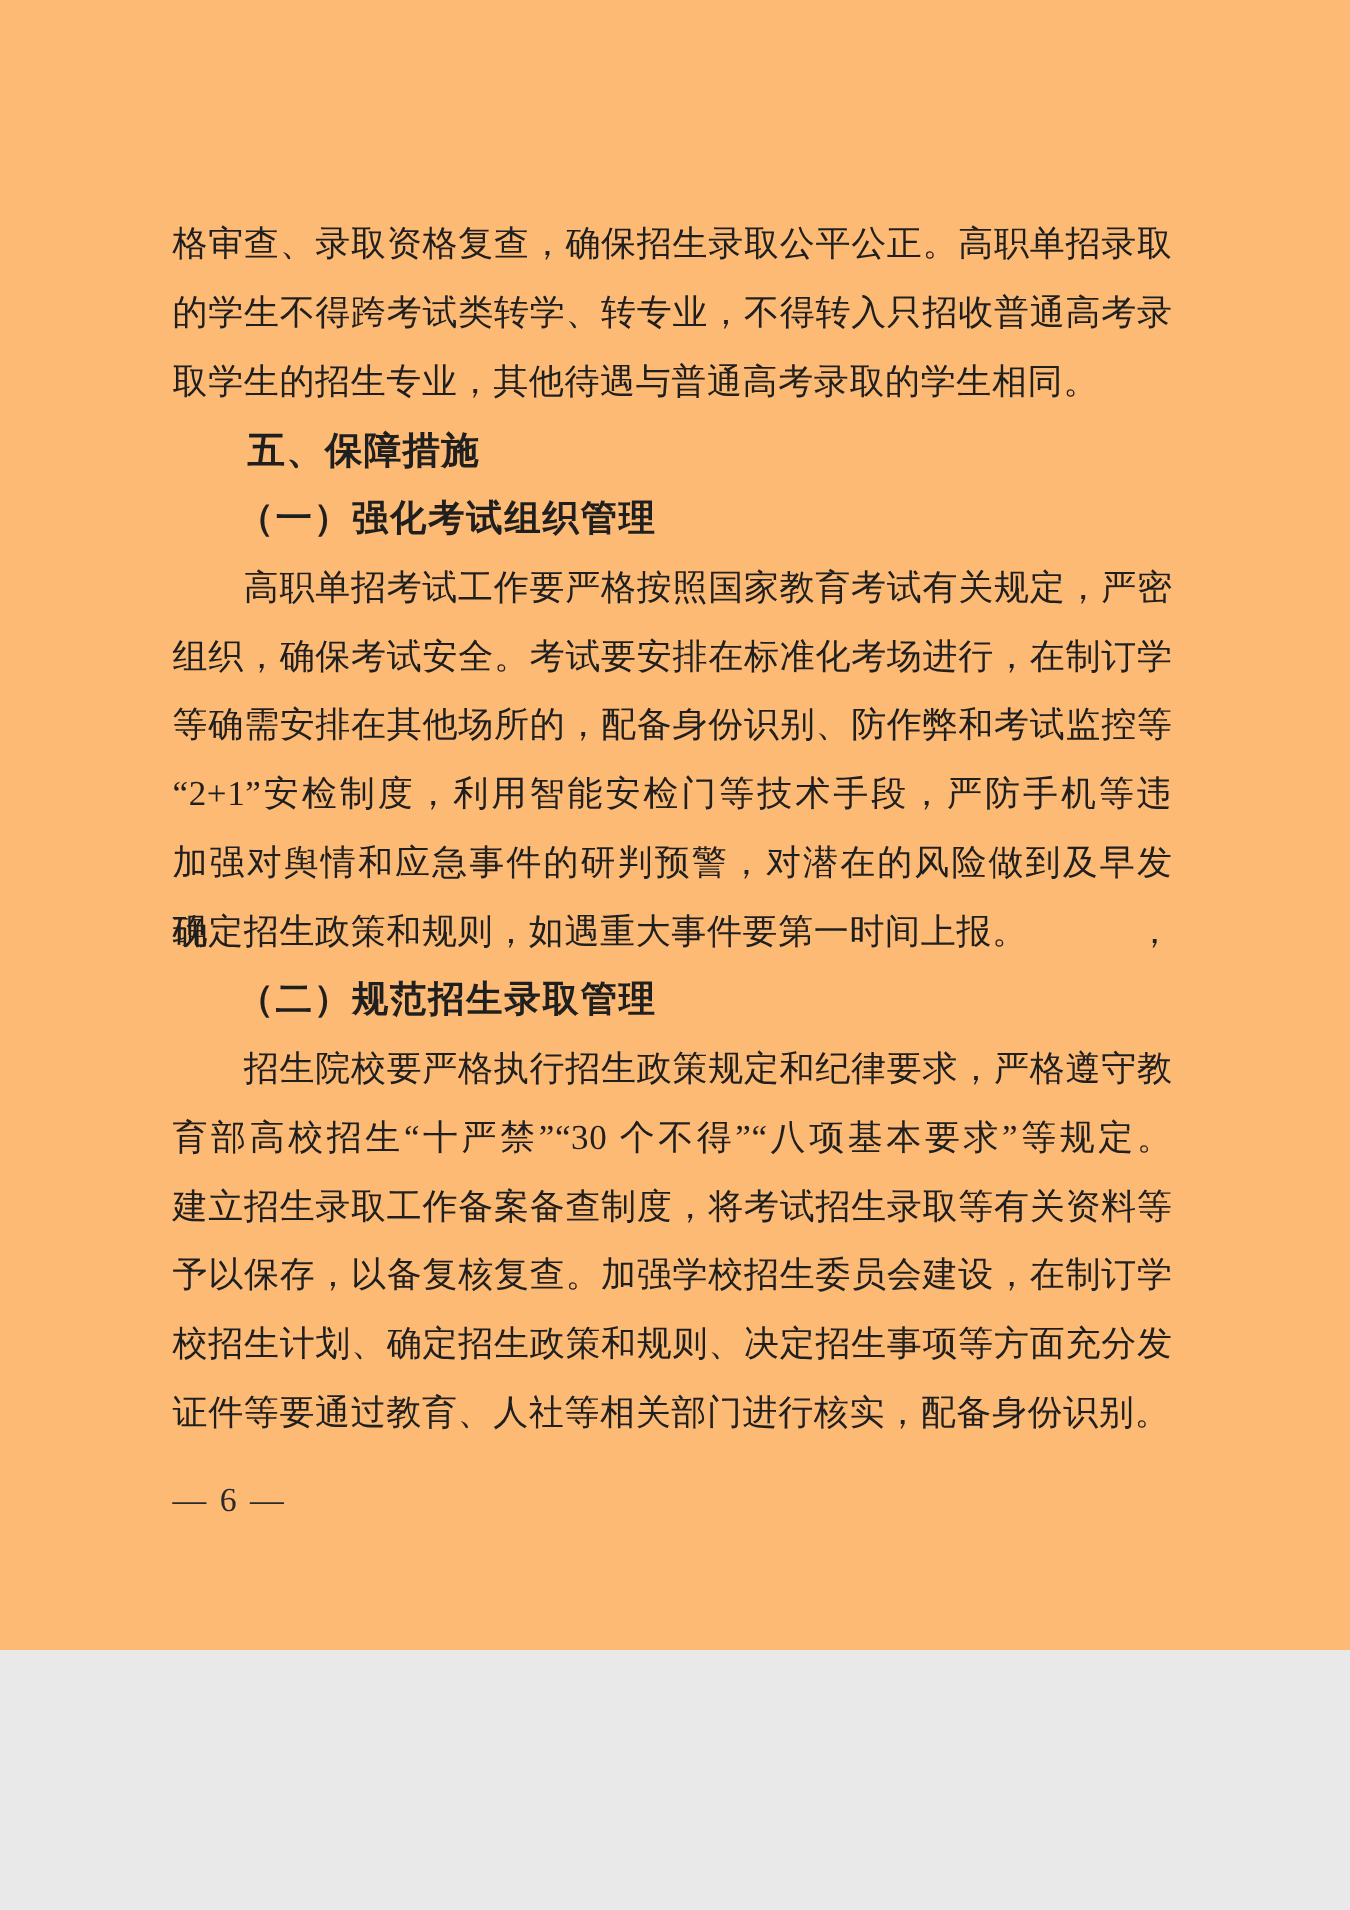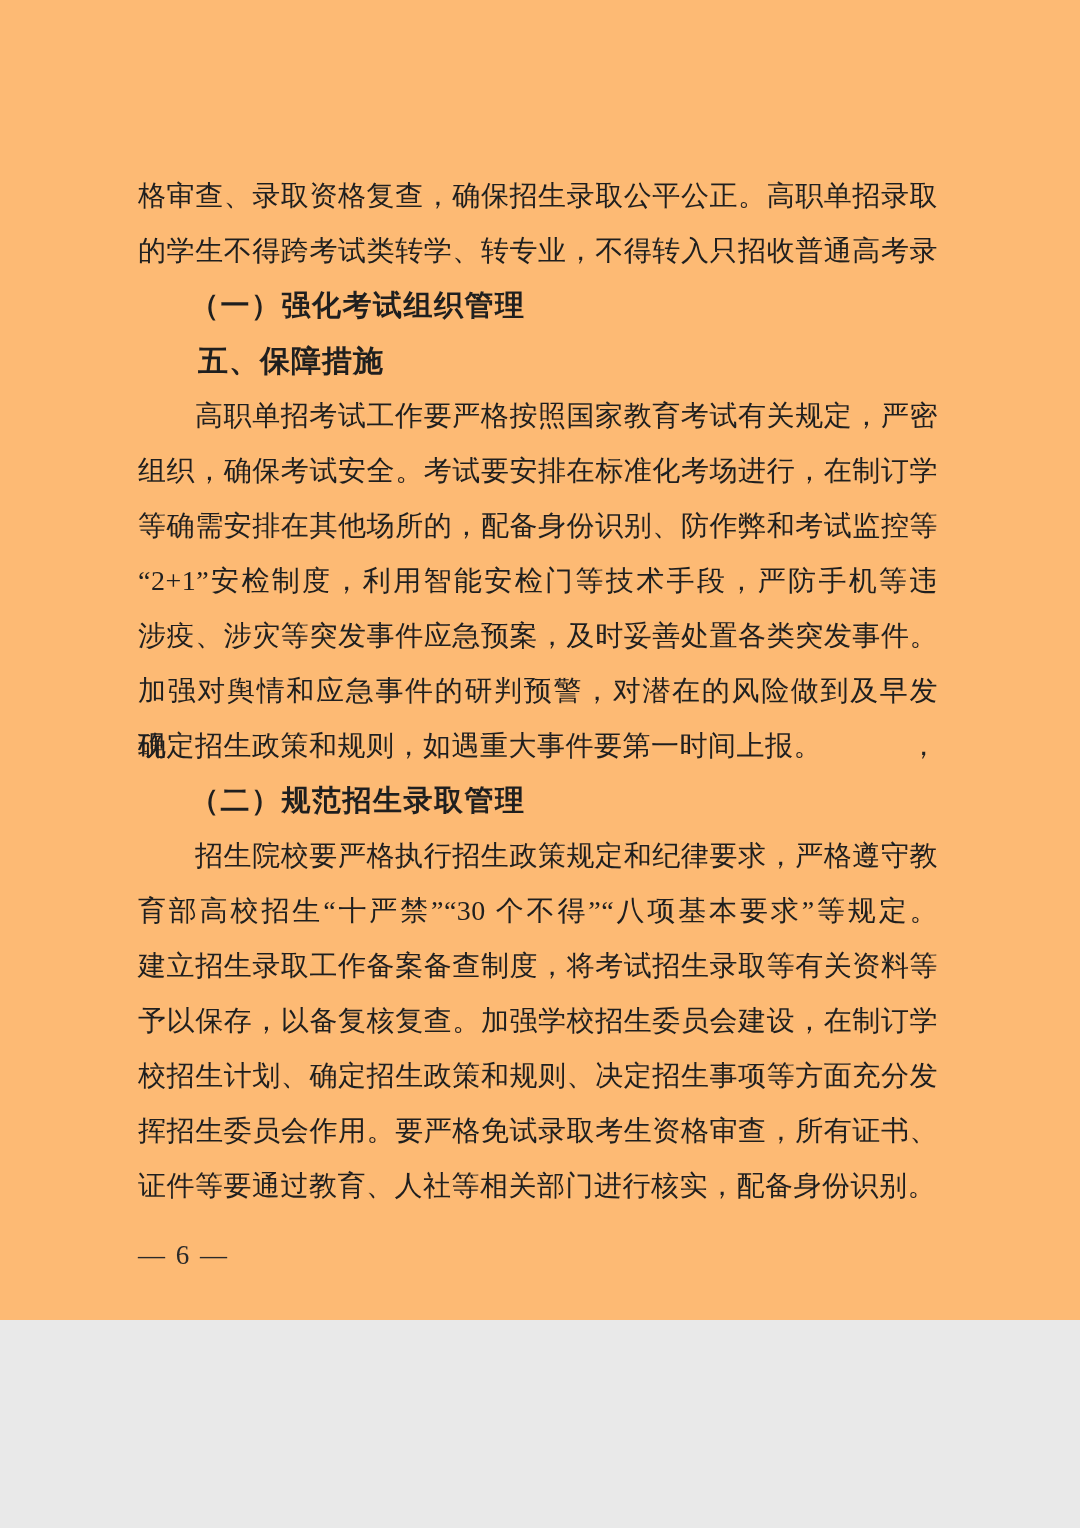--- a/index.html
+++ b/index.html
@@ -58,31 +58,30 @@
     letter-spacing: 2px;
     color: #2a2a2a;
   }
 </style>
 </head>
 <body>
 
 <div class="page">
   <div class="line fill">格审查、录取资格复查，确保招生录取公平公正。高职单招录取</div>
   <div class="line fill">的学生不得跨考试类转学、转专业，不得转入只招收普通高考录</div>
+  <div class="line">取学生的招生专业，其他待遇与普通高考录取的学生相同。</div>
+  <div class="line h1">五、保障措施</div>
   <div class="line h2">（一）强化考试组织管理</div>
-  <div class="line h1">五、保障措施</div>
   <div class="line fill indent">高职单招考试工作要严格按照国家教育考试有关规定，严密</div>
   <div class="line fill">组织，确保考试安全。考试要安排在标准化考场进行，在制订学</div>
   <div class="line fill">等确需安排在其他场所的，配备身份识别、防作弊和考试监控等</div>
   <div class="line fill">“2+1”安检制度，利用智能安检门等技术手段，严防手机等违</div>
-  <div class="line fill">涉疫、涉灾等突发事件应急预案，及时妥善处置各类突发事件。</div>
   <div class="line fill">加强对舆情和应急事件的研判预警，对潜在的风险做到及早发现，</div>
   <div class="line">确定招生政策和规则，如遇重大事件要第一时间上报。</div>
   <div class="line h2">（二）规范招生录取管理</div>
   <div class="line fill indent">招生院校要严格执行招生政策规定和纪律要求，严格遵守教</div>
   <div class="line fill">育部高校招生“十严禁”“30 个不得”“八项基本要求”等规定。</div>
   <div class="line fill">建立招生录取工作备案备查制度，将考试招生录取等有关资料等</div>
   <div class="line fill">予以保存，以备复核复查。加强学校招生委员会建设，在制订学</div>
   <div class="line fill">校招生计划、确定招生政策和规则、决定招生事项等方面充分发</div>
-  <div class="line fill">挥招生委员会作用。要严格免试录取考生资格审查，所有证书、</div>
   <div class="line">证件等要通过教育、人社等相关部门进行核实，配备身份识别。</div>
   <div class="page-number">— 6 —</div>
 </div>
 
 </body></html>

